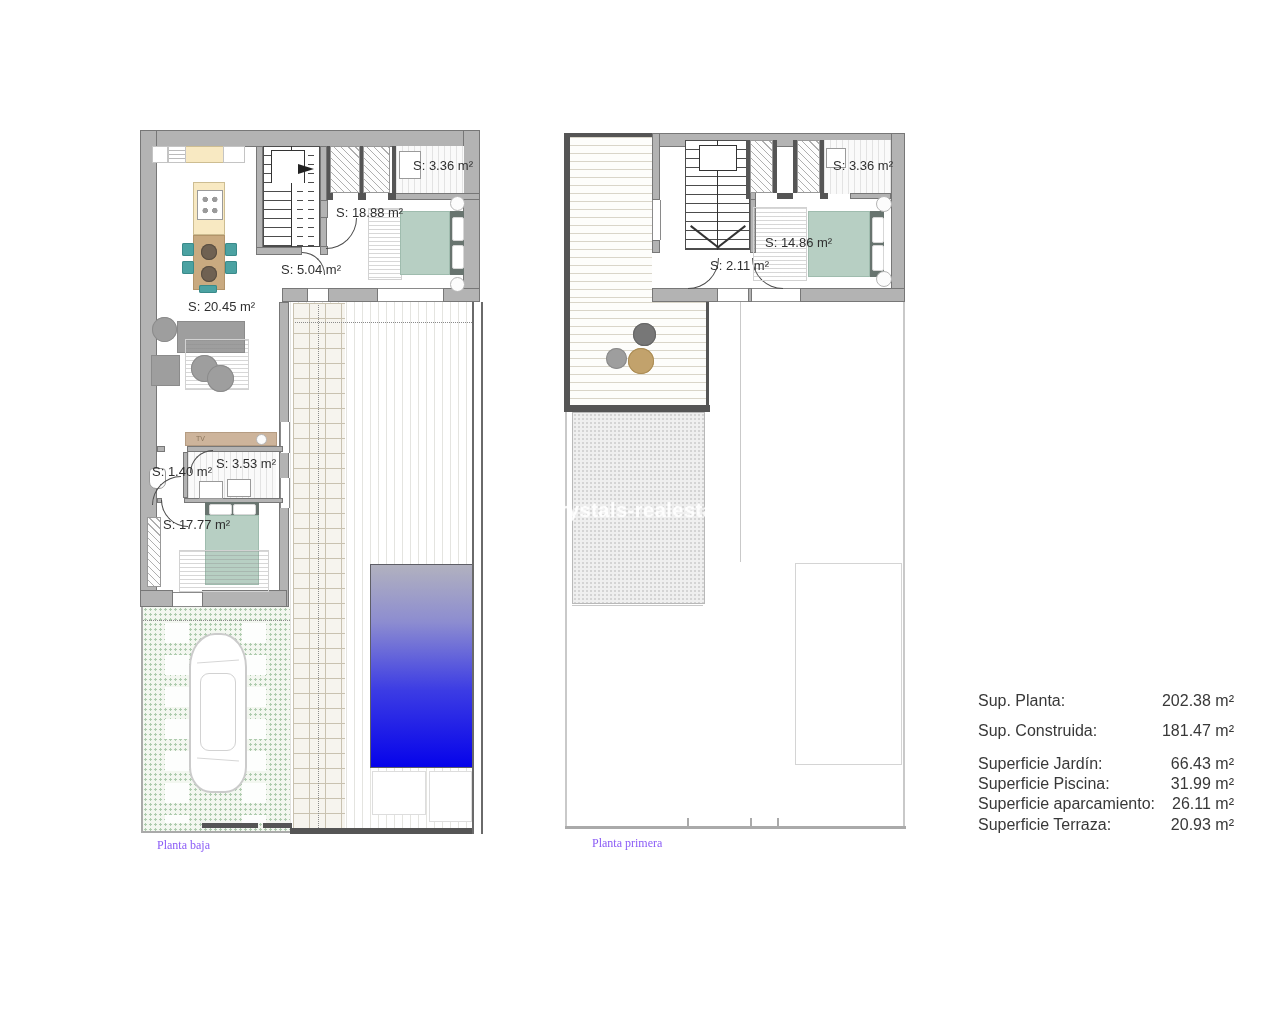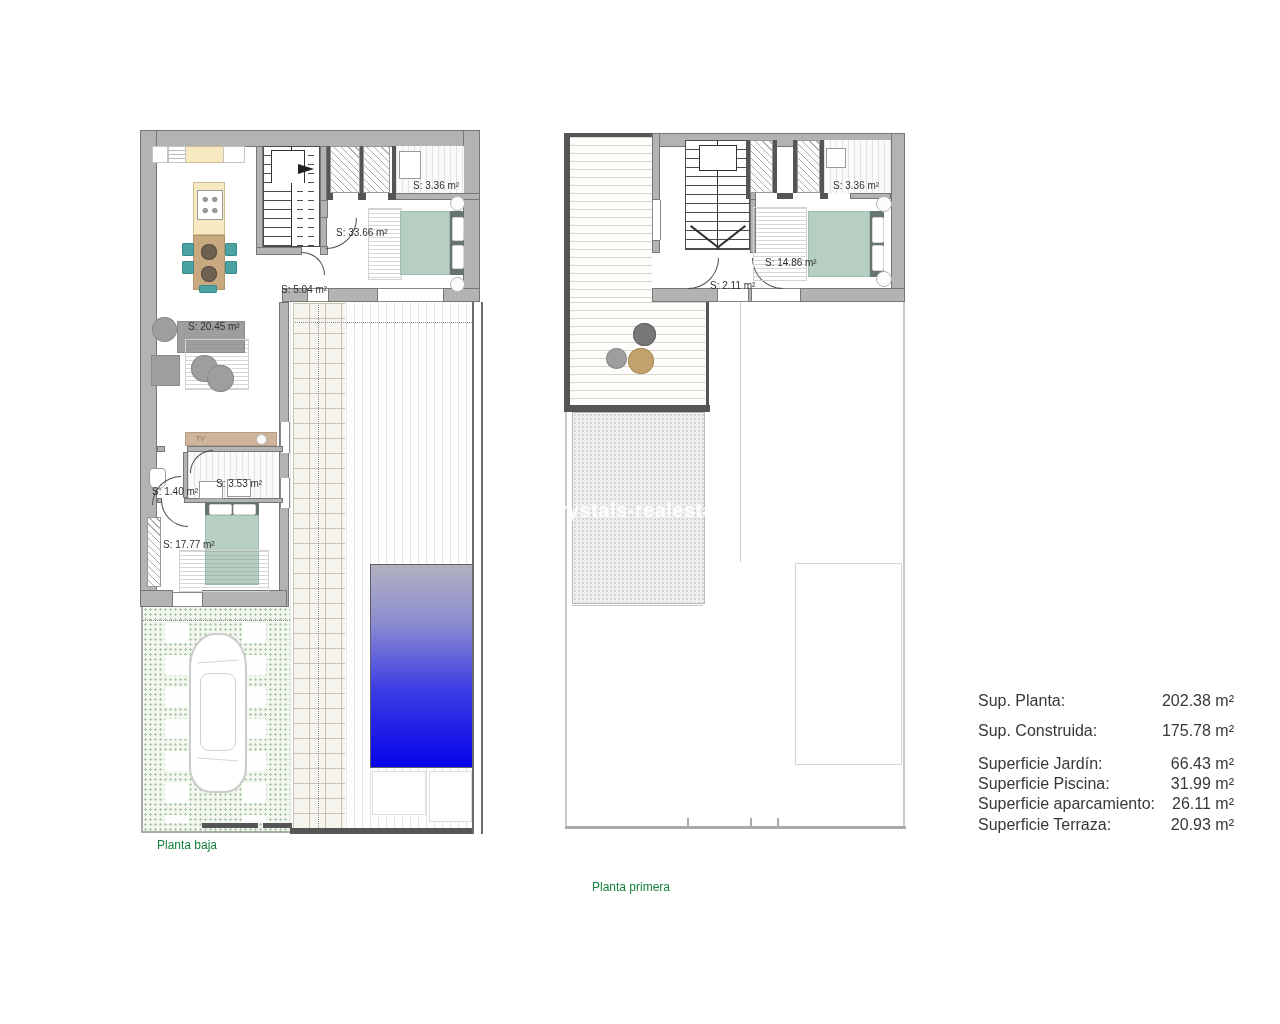--- a/index.html
+++ b/index.html
@@ -49,22 +49,22 @@
   .fixture{position:absolute;background:#fff;border:1px solid #9a9a9a;}
   .tv{position:absolute;background:var(--tv-tan);box-shadow:inset 0 0 0 1px #b59c82;}
   .arc{position:absolute;border:1px solid #4a4a4a;background:transparent;}
   .a-tl{border-top-left-radius:100%;border-right:none;border-bottom:none;}
   .a-tr{border-top-right-radius:100%;border-left:none;border-bottom:none;}
   .a-bl{border-bottom-left-radius:100%;border-right:none;border-top:none;}
   .a-br{border-bottom-right-radius:100%;border-left:none;border-top:none;}
   .pool{position:absolute;border:1px solid #5e5e66;background:linear-gradient(180deg,var(--pool-top) 0%,#8d8dd0 28%,#3c3ce4 62%,var(--pool-bottom) 100%);}
   .pad{position:absolute;border:1px solid #ddd;background:#fff;}
   
-  .lbl{position:absolute;font-size:10px;color:#2f2f2f;white-space:nowrap;margin-top:22px;}
-  .cap{position:absolute;font-size:12px;color:#15803d;white-space:nowrap;}
+  .lbl{position:absolute;font-size:13px;color:#2f2f2f;white-space:nowrap;}
+  .cap{position:absolute;font-size:12px;color:#8b5cf6;white-space:nowrap;font-family:Liberation Serif, serif;}
   .tvtxt{position:absolute;font-size:7px;color:#8c765c;}
   .summary{position:absolute;left:978px;top:692px;width:256px;height:150px;}
   .srow{position:absolute;left:0;width:100%;display:flex;justify-content:space-between;
         font-size:16px;color:var(--text);}
   .srow .v{text-align:right;}
   .watermark{position:absolute;left:548px;top:499px;font-size:20px;font-weight:bold;
         color:rgba(255,255,255,.85);letter-spacing:.5px;text-shadow:0 0 2px rgba(255,255,255,.35);}
   .chev{position:absolute;background:#333;height:1.5px;}
 </style>
 </head>
@@ -195,21 +195,21 @@
 
     <div class="hatch" style="left:147px;top:517px;width:14px;height:70px"></div>
     <div class="headboard" style="left:205px;top:502px;width:54px;height:13px"></div>
     <div class="pillow" style="left:209px;top:504px;width:21px;height:9px"></div>
     <div class="pillow" style="left:233px;top:504px;width:21px;height:9px"></div>
     <div class="mattress" style="left:205px;top:515px;width:54px;height:70px"></div>
     <div class="rug" style="left:179px;top:550px;width:88px;height:40px"></div>
 
     <div class="lbl" style="left:188px;top:299px">S: 20.45 m²</div>
     <div class="lbl" style="left:281px;top:262px">S: 5.04 m²</div>
-    <div class="lbl" style="left:336px;top:205px">S: 33.66 m²</div>
+    <div class="lbl" style="left:336px;top:205px">S: 18.88 m²</div>
     <div class="lbl" style="left:413px;top:158px">S: 3.36 m²</div>
     <div class="lbl" style="left:152px;top:464px">S: 1.40 m²</div>
     <div class="lbl" style="left:216px;top:456px">S: 3.53 m²</div>
     <div class="lbl" style="left:163px;top:517px">S: 17.77 m²</div>
     <div class="cap" style="left:157px;top:838px">Planta baja</div>
   </section>
 
   <section class="abs" style="inset:0">
 
     <div class="ltln" style="left:565px;top:410px;width:2px;height:418px"></div>
@@ -274,31 +274,31 @@
     <div class="mattress" style="left:808px;top:211px;width:62px;height:66px"></div>
     <div class="headboard" style="left:870px;top:211px;width:14px;height:66px"></div>
     <div class="pillow" style="left:872px;top:217px;width:10px;height:24px"></div>
     <div class="pillow" style="left:872px;top:245px;width:10px;height:24px"></div>
     <div class="ocirc" style="left:876px;top:196px;width:14px;height:14px"></div>
     <div class="ocirc" style="left:876px;top:271px;width:14px;height:14px"></div>
 
     <div class="lbl" style="left:710px;top:258px">S: 2.11 m²</div>
     <div class="lbl" style="left:765px;top:235px">S: 14.86 m²</div>
     <div class="lbl" style="left:833px;top:158px">S: 3.36 m²</div>
-    <div class="cap" style="left:592px;top:880px">Planta primera</div>
+    <div class="cap" style="left:592px;top:836px">Planta primera</div>
   </section>
 
   <div class="summary">
     <div class="srow" style="top:0">
       <span>Sup. Planta:</span>
       <span class="v">202.38 m²</span>
     </div>
     <div class="srow" style="top:30px">
       <span>Sup. Construida:</span>
-      <span class="v">175.78 m²</span>
+      <span class="v">181.47 m²</span>
     </div>
     <div class="srow" style="top:63px">
       <span>Superficie Jardín:</span>
       <span class="v">66.43 m²</span>
     </div>
     <div class="srow" style="top:83px">
       <span>Superficie Piscina:</span>
       <span class="v">31.99 m²</span>
     </div>
     <div class="srow" style="top:103px">

